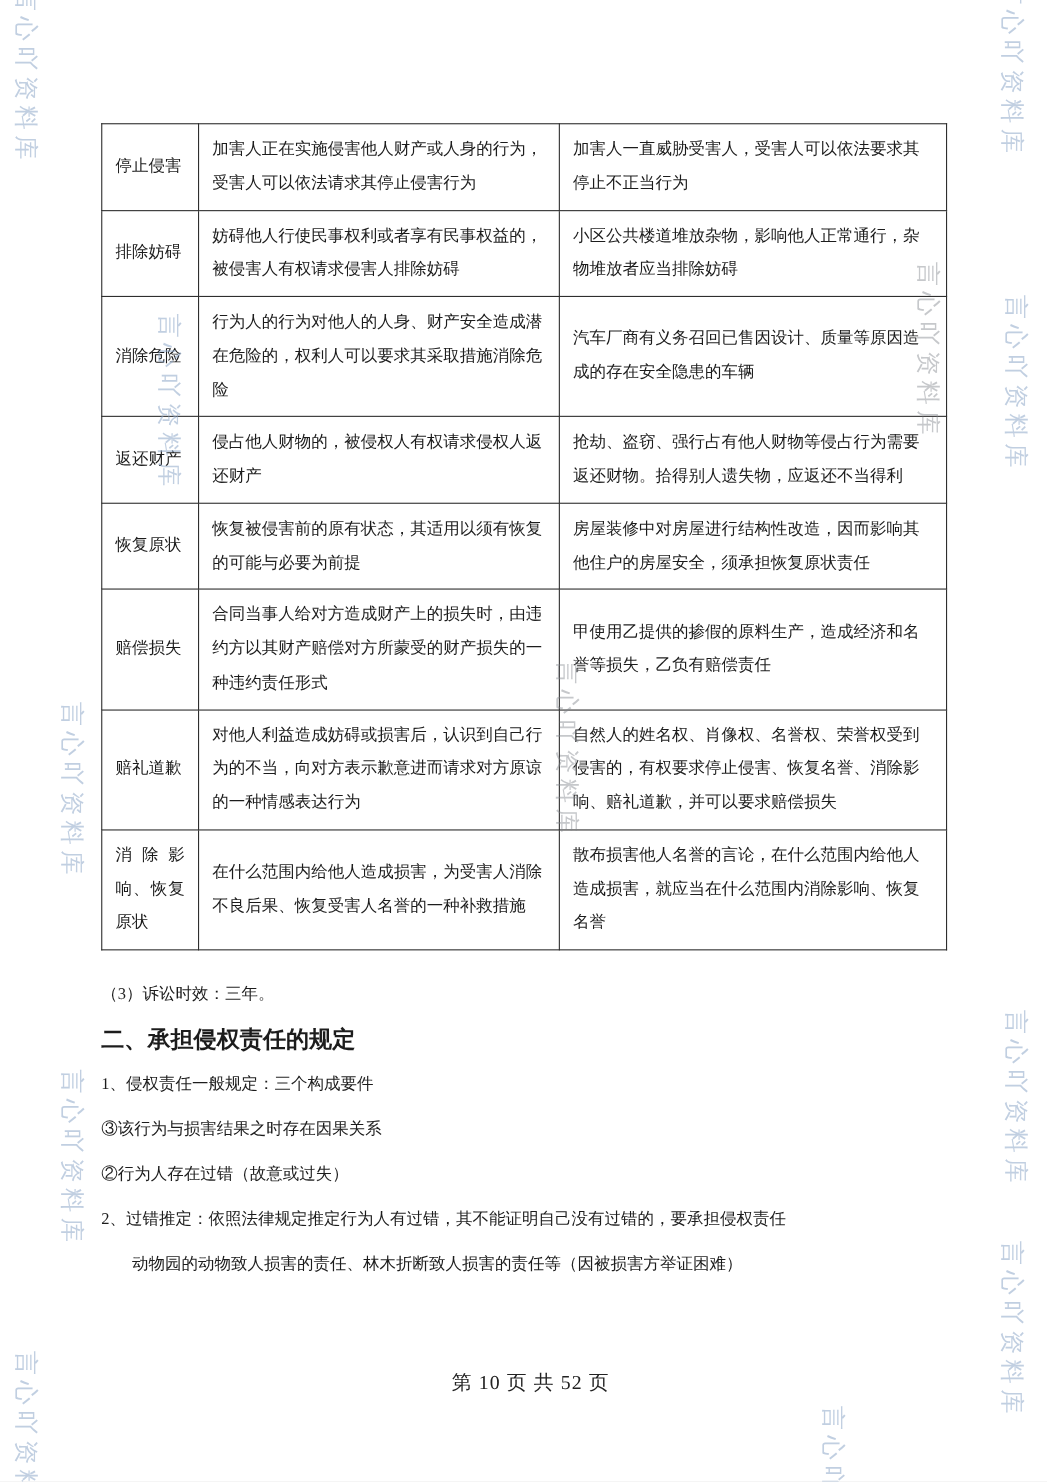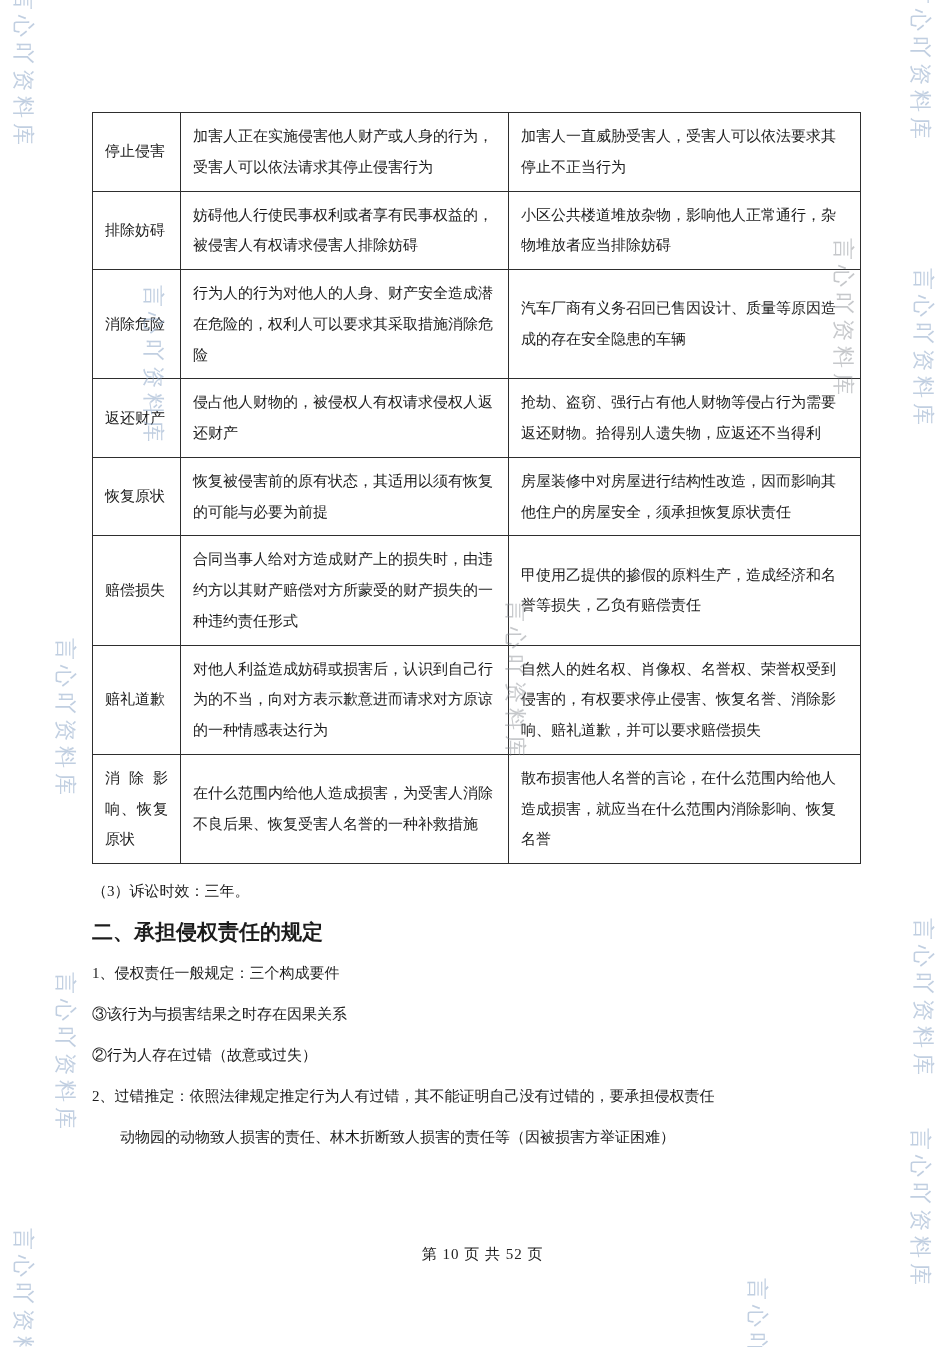--- a/index.html
+++ b/index.html
@@ -55,29 +55,29 @@
     text-align:justify;
     margin-left:48px;
   }
 
   .bodytext { margin-top:4px; }
   .bodytext p {
     margin:19px 0;
     font-size:15px;
     line-height:22px;
   }
-  .bodytext p.first { margin-top:16px;font-family:Liberation Serif, serif; }
+  .bodytext p.first { margin-top:29px;font-family:Liberation Serif, serif; }
   .bodytext p.heading { font-weight:bold; font-size:21px; }
   .bodytext p.indent { padding-left:28px; }
 
   .footer {
     position:absolute;
     left:0; right:0; top:1245px;
     text-align:center;
-    font-size:15px;
+    font-size:18px;
     color:#222222;
     z-index:2;
     letter-spacing:1px;
     padding-left:13px;
   }
 </style>
 </head>
 <body>
 
 <div class="page">

